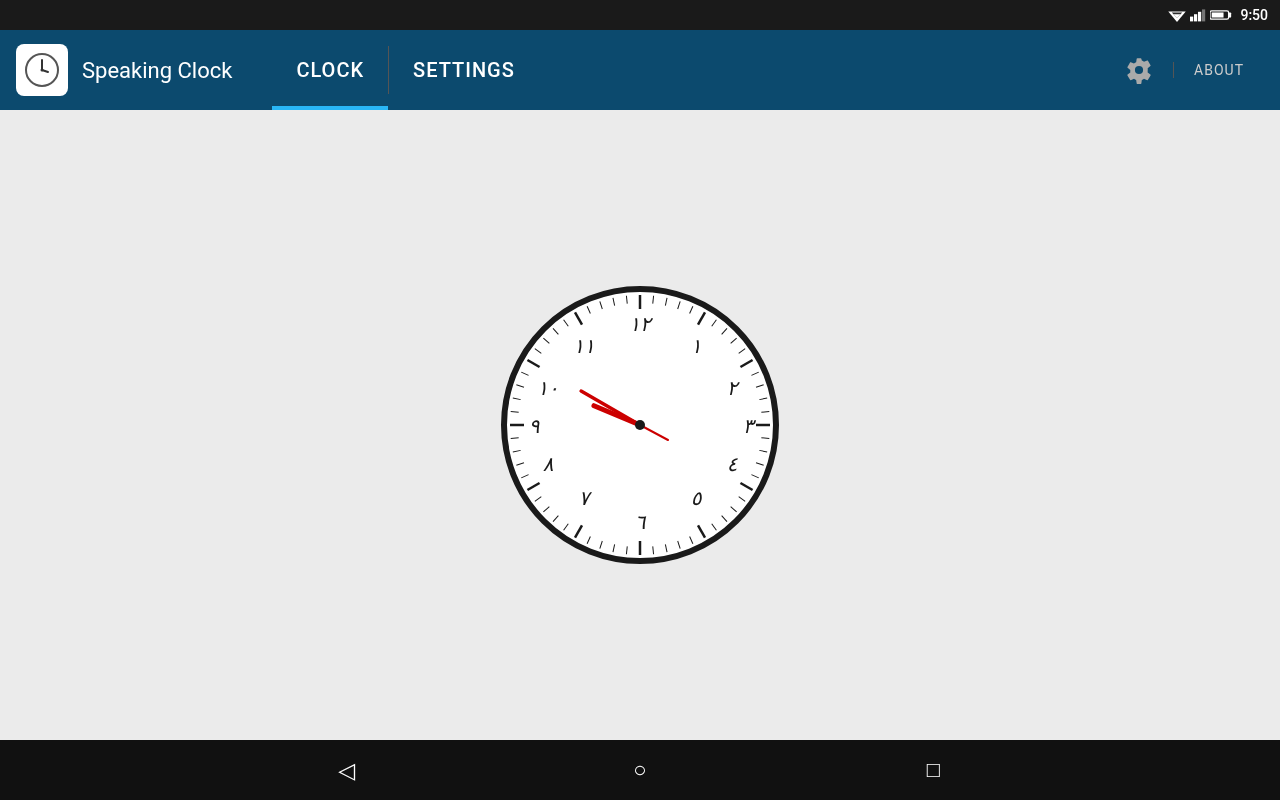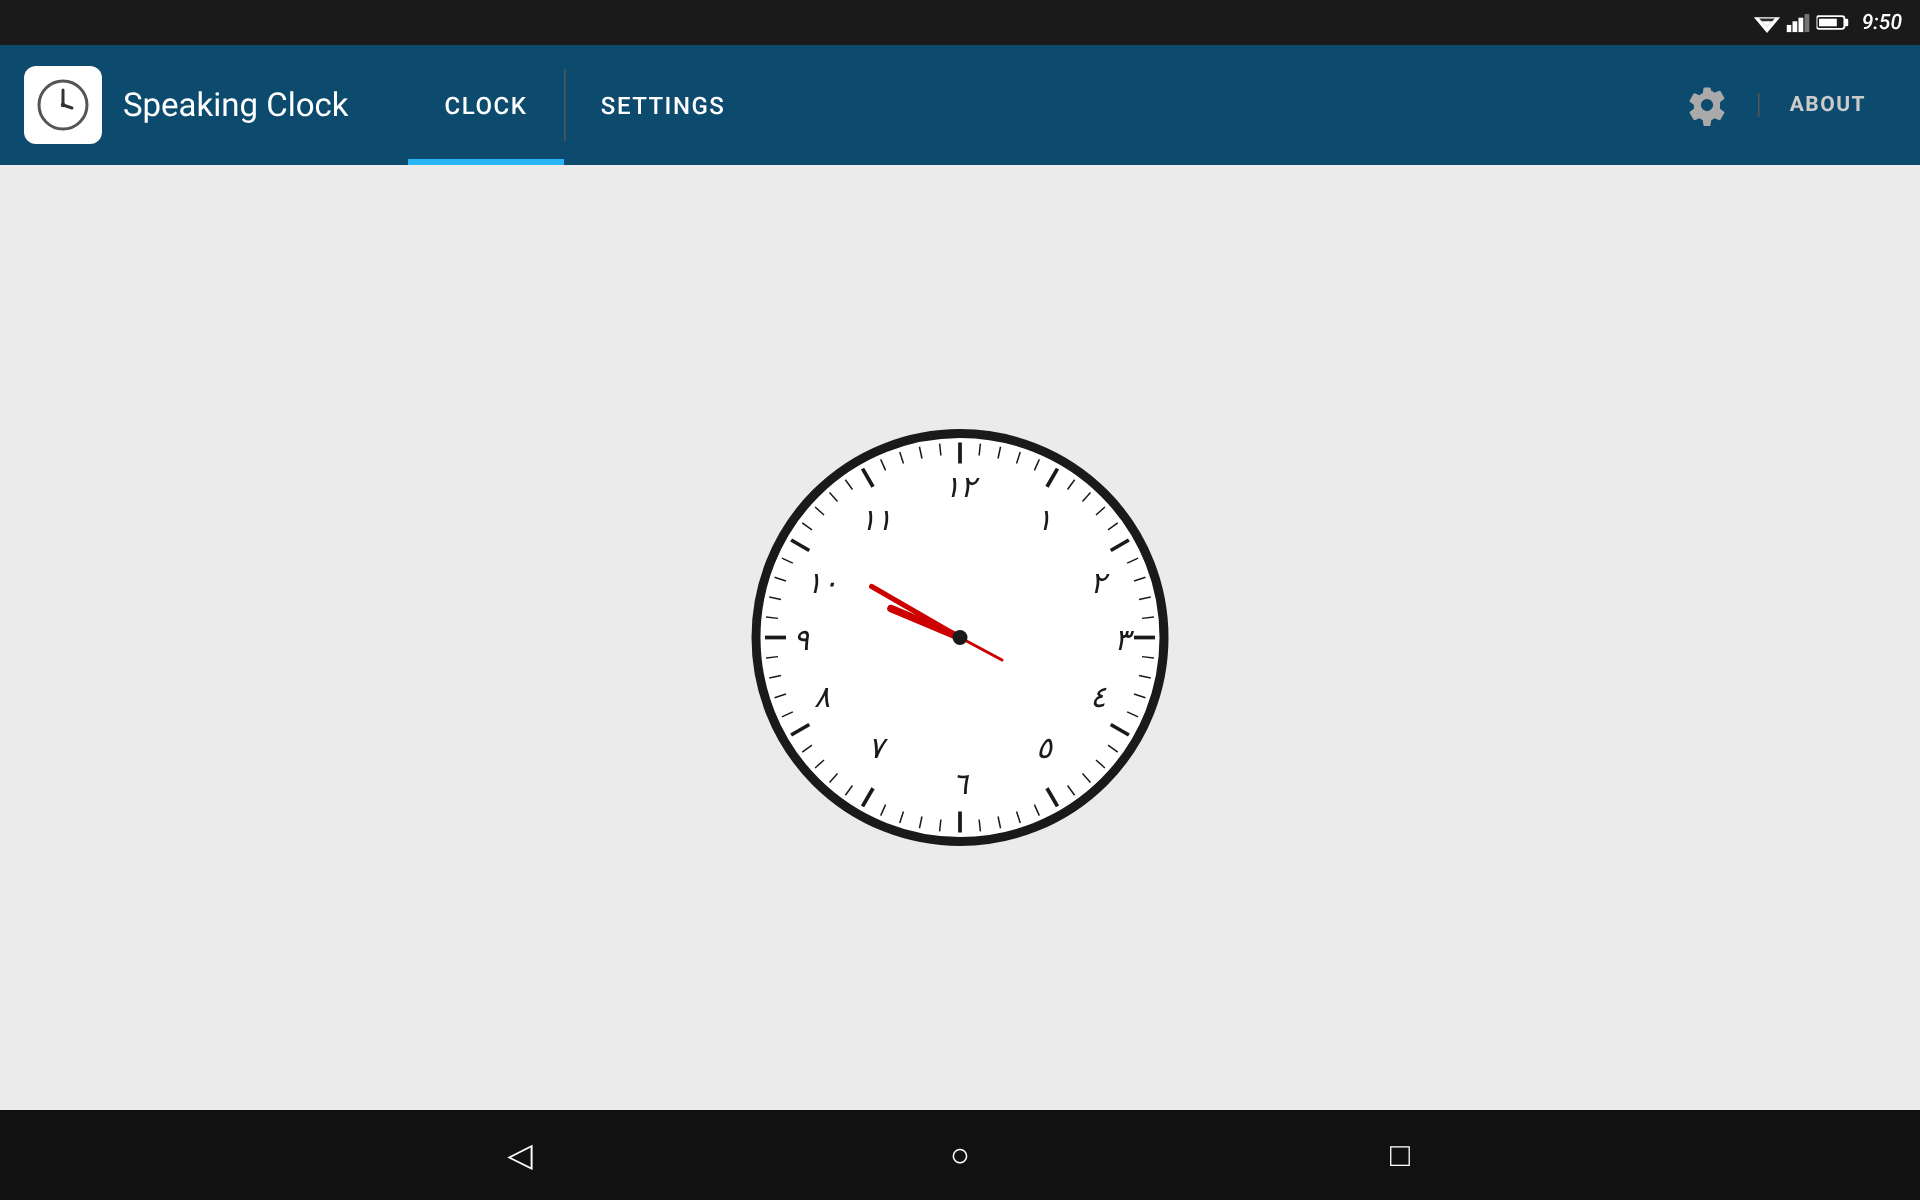--- a/index.html
+++ b/index.html
@@ -15,21 +15,20 @@
 
     
     .status-bar {
       background: #1a1a1a;
       height: 30px;
       display: flex;
       align-items: center;
       justify-content: flex-end;
       padding: 0 12px;
       gap: 6px;
-      font-style: italic;
     }
     .status-icons {
       display: flex;
       align-items: center;
       gap: 4px;
     }
     .status-time {
       color: white;
       font-size: 14px;
       font-weight: 500;
@@ -64,21 +63,21 @@
       white-space: nowrap;
     }
     .tab-container {
       display: flex;
       align-items: stretch;
       height: 100%;
       margin-left: 10px;
     }
     .tab {
       color: white;
-      font-size: 16px;
+      font-size: 20px;
       font-weight: 500;
       padding: 0 24px;
       display: flex;
       align-items: center;
       cursor: pointer;
       position: relative;
       letter-spacing: 1px;
       text-transform: uppercase;
     }
     .tab.active::after {
@@ -102,21 +101,21 @@
       gap: 0;
     }
     .action-btn {
       color: #ccc;
       padding: 0 20px;
       height: 100%;
       display: flex;
       align-items: center;
       cursor: pointer;
       font-size: 14px;
-      font-weight: 700;
+      font-weight: 400;
       letter-spacing: 1px;
       text-transform: uppercase;
     }
     .action-btn.divider-left {
       border-left: 1px solid #555;
     }
     .gear-icon svg {
       width: 28px;
       height: 28px;
       fill: #aaa;

